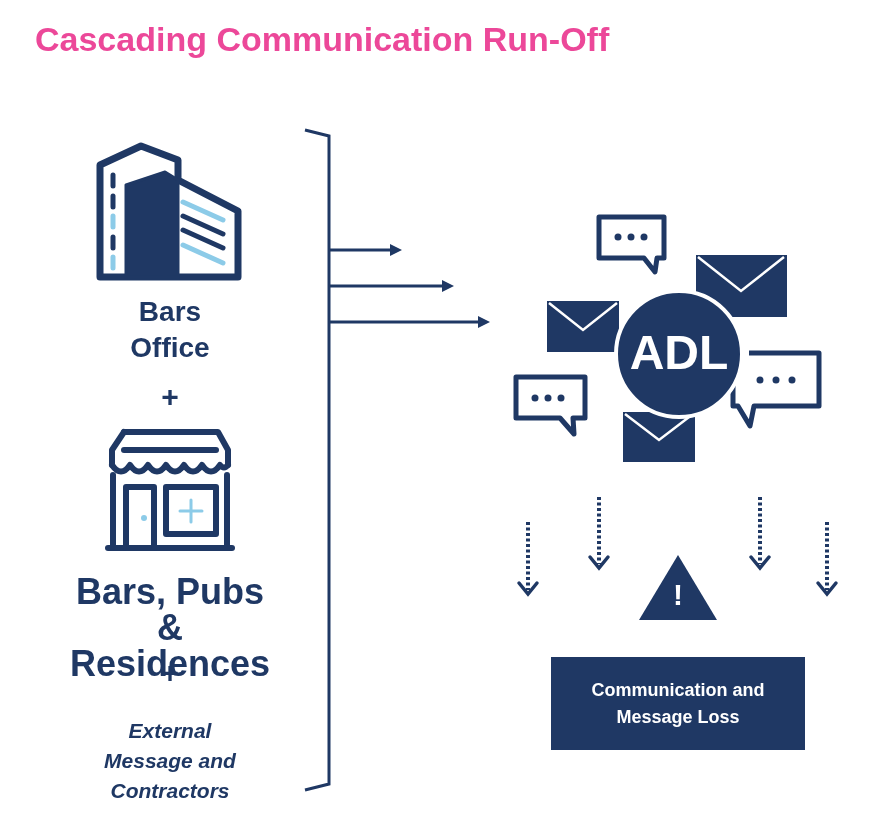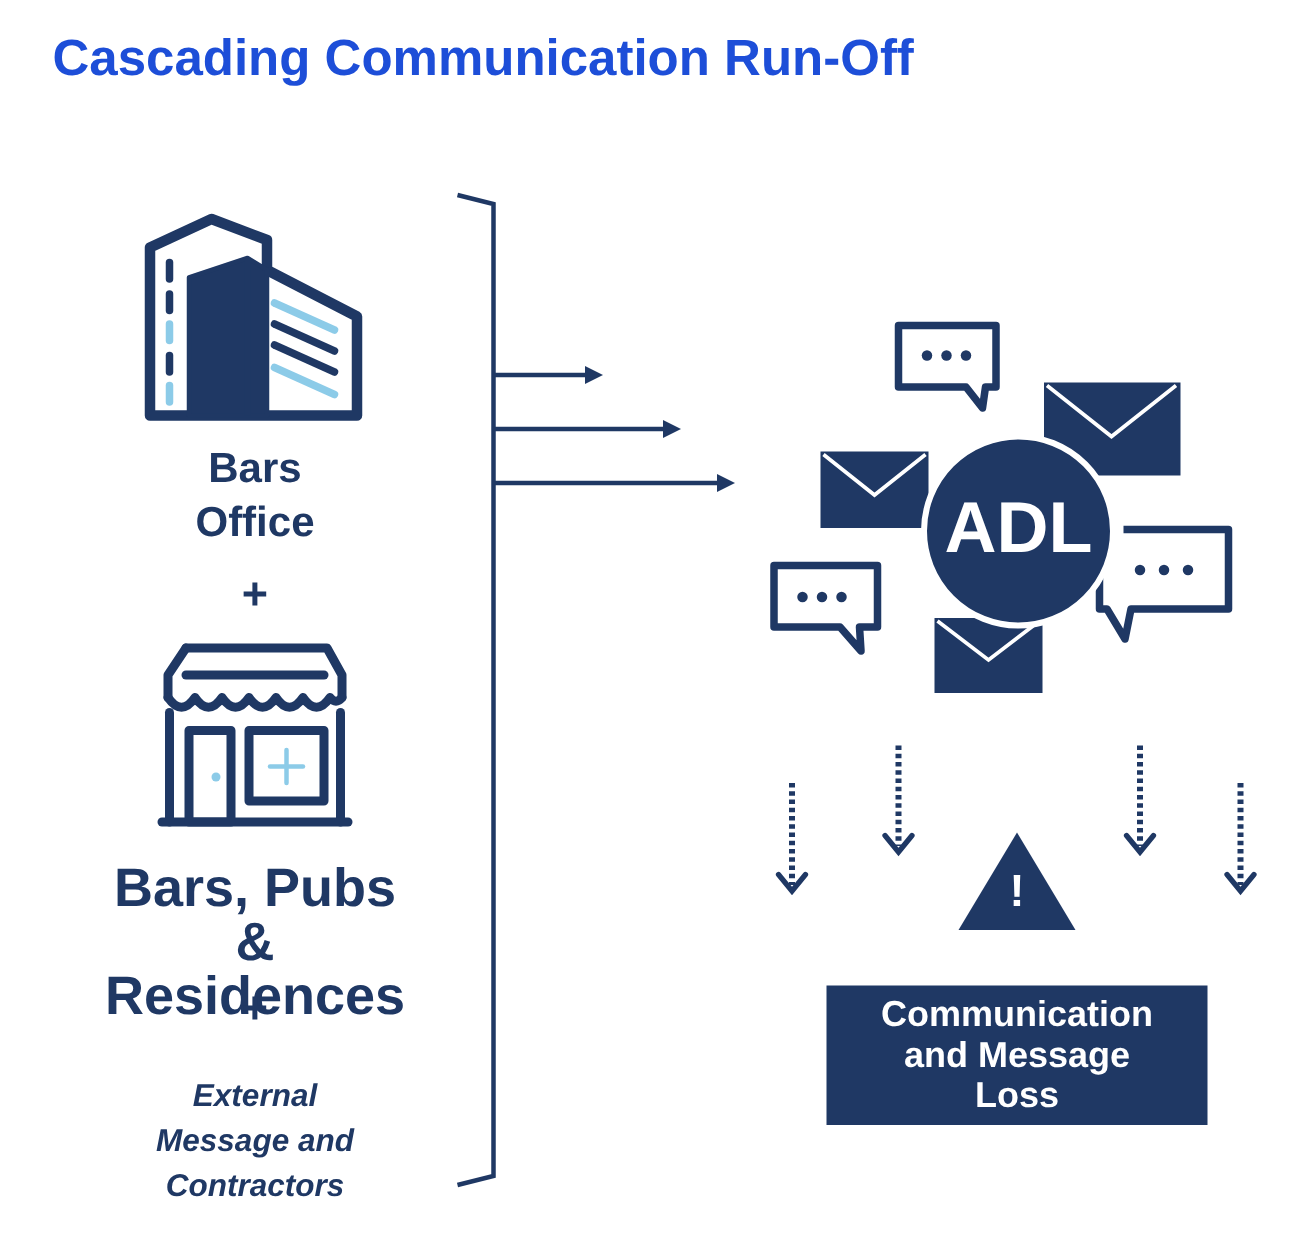--- a/index.html
+++ b/index.html
@@ -1,25 +1,25 @@
 <!DOCTYPE html>
 <html><head>
 <meta charset="utf-8">
 <style>
   html, body { margin:0; padding:0; background:#ffffff; }
   body { width:872px; height:822px; position:relative; overflow:hidden; font-family:"Liberation Sans", sans-serif; color:#1f3864; }
   .abs { position:absolute; }
-  #title { left:35px; top:20px; font-size:34px; font-weight:bold; color:#1d4ed8; letter-spacing:0px; white-space:nowrap; }
+  #title { left:35px; top:20px; font-size:34px; font-weight:bold; color:#ec4899; letter-spacing:0px; white-space:nowrap; }
   .label { position:absolute; text-align:center; font-weight:bold; color:#1f3864; }
   #head-office { left:60px; top:294px; width:220px; font-size:28px; line-height:36px; }
   #plus1 { left:60px; top:380px; width:220px; font-size:30px; }
   #bars { left:40px; top:574px; width:260px; font-size:36px; line-height:36px; }
   #plus2 { left:60px; top:656px; width:220px; font-size:30px; }
   #vendors { left:40px; top:716px; width:260px; font-size:21px; line-height:30px; font-style:italic; }
-  #loss-box { left:551px; top:657px; width:254px; height:93px; background:#1f3864; color:#fff; display:flex; align-items:center; justify-content:center; text-align:center; font-weight:bold; font-size:24px; line-height:27px; }
+  #loss-box { left:551px; top:657px; width:254px; height:93px; background:#1f3864; color:#fff; display:flex; align-items:center; justify-content:center; text-align:center; font-weight:bold; font-size:18px; line-height:27px; }
   svg { position:absolute; left:0; top:0; }
 </style>
 </head>
 <body>
 
 <div id="title" class="abs">Cascading Communication Run-Off</div>
 
 <svg width="872" height="822" viewBox="0 0 872 822">
 
   <g stroke="#1f3864" fill="none" stroke-linejoin="round">

